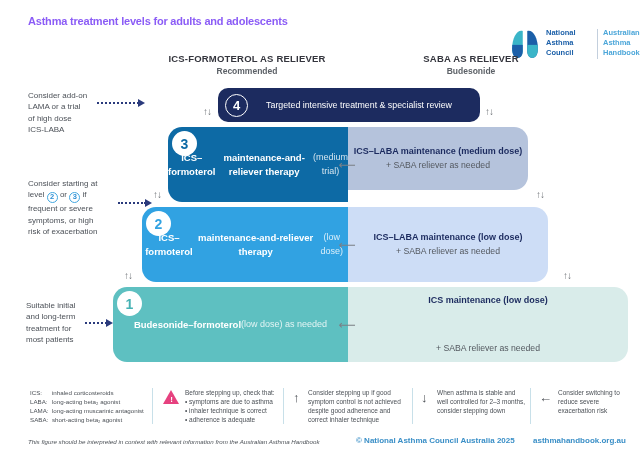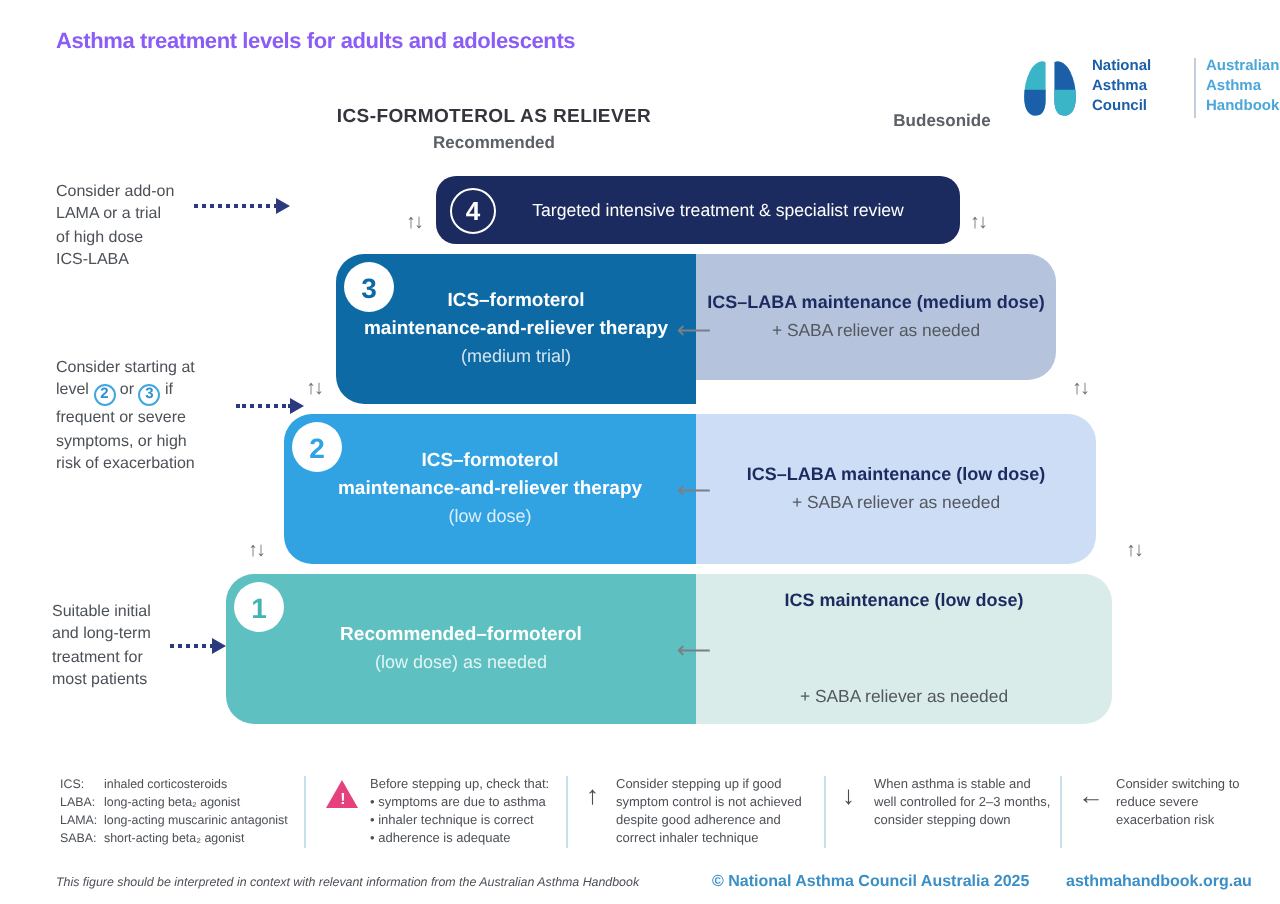--- a/index.html
+++ b/index.html
@@ -41,33 +41,33 @@
   .dotarrow2 { left:118px; top:202px; width:28px; }
   .dotarrow3 { left:85px; top:322px; width:22px; }
 
   
   .band4 { left:218px; top:88px; width:262px; height:34px; border-radius:10px;
     display:flex; align-items:center; }
   .band4 .num { width:23px; height:23px; margin-left:7px; border:1.5px solid #ffffff; border-radius:50%;
     display:flex; align-items:center; justify-content:center; color:#fff; font-size:13px; font-weight:bold; flex:0 0 auto; }
   .band4 .t { flex:1; text-align:center; color:#fff; font-size:8.8px; font-weight:normal; padding-right:10px; }
 
-  .lbox { border-radius:14px 0 0 14px; display:flex; flex-direction:column; align-items:center; justify-content:center; text-align:center; }
+  .lbox { border-radius:14px 0 0 14px; display:flex; align-items:center; justify-content:center; text-align:center; }
   .rbox { border-radius:0 14px 14px 0; display:flex; flex-direction:column; align-items:center; justify-content:center; text-align:center; }
   .lbox .l1, .lbox .l2 { color:#ffffff; font-size:9.5px; font-weight:bold; line-height:1.45; }
   .lbox .dose { color:rgba(255,255,255,0.82); font-size:9px; line-height:1.5; }
   .rbox .r1 { font-size:9px; font-weight:bold; color:#1c2b5f; line-height:1.5; }
   .rbox .r2 { font-size:8.7px; color:#53585f; line-height:1.5; }
 
   .row3l { left:168px; top:127px; width:180px; height:75px; }
   .row3r { left:348px; top:127px; width:180px; height:63px; }
   .row2l { left:142px; top:207px; width:206px; height:75px; }
   .row2r { left:348px; top:207px; width:200px; height:75px; }
   .row1l { left:113px; top:287px; width:235px; height:75px; }
-  .row1r { left:348px; top:287px; width:208px; height:75px;gap:34px; }
+  .row1r { left:348px; top:287px; width:280px; height:75px;gap:34px; }
 
   .stepnum { width:25px; height:25px; border-radius:50%; background:#ffffff;
     display:flex; align-items:center; justify-content:center; font-size:14px; font-weight:bold; }
   .num3 { left:172px; top:131px; color:#0d6aa5; }
   .num2 { left:146px; top:211px; color:#31a2e2; }
   .num1 { left:117px; top:291px; color:#45b2b4; }
 
   .updown { width:22px; text-align:center; font-size:10px; font-weight:bold; color:#6f7378; letter-spacing:-1px; }
   .splitarrow { left:334px; width:26px; text-align:center; font-size:12px; color:#7b8087; }
 
@@ -126,20 +126,21 @@
     <div class="logo-handbook">Australian
 Asthma
 Handbook</div>
   </div>
 
   <div class="abs colhead colhead1">
     <div class="lbl">ICS-FORMOTEROL AS RELIEVER</div>
     <div class="sub">Recommended</div>
   </div>
   <div class="abs colhead colhead2">
+    <div class="lbl">SABA AS RELIEVER</div>
     <div class="sub">Budesonide</div>
   </div>
 
   <div class="abs annot annot1">Consider add-on
 LAMA or a trial
 of high dose
 ICS-LABA</div>
   <div class="abs dotarrow dotarrow1"></div>
 
   <div class="abs annot annot2"><span>Consider starting at
@@ -185,21 +186,21 @@
     <div class="dose">(low dose)</div>
   </div>
   <div class="abs rbox row2r" style="background:#cdddf6;">
     <div class="r1">ICS–LABA maintenance (low dose)</div>
     <div class="r2">+ SABA reliever as needed</div>
   </div>
   <div class="abs stepnum num2">2</div>
   <div class="abs splitarrow" style="top:238px;">⟵</div>
 
   <div class="abs lbox row1l" style="background:#5ec0c1;">
-    <div class="l1">Recommended–formoterol</div>
+    <div class="l1">Budesonide–formoterol</div>
     <div class="dose">(low dose) as needed</div>
   </div>
   <div class="abs rbox row1r" style="background:#d9ecea;">
     <div class="r1">ICS maintenance (low dose)</div>
     <div class="r2">+ SABA reliever as needed</div>
   </div>
   <div class="abs stepnum num1">1</div>
   <div class="abs splitarrow" style="top:318px;">⟵</div>
 
   <div class="abs abbr">

